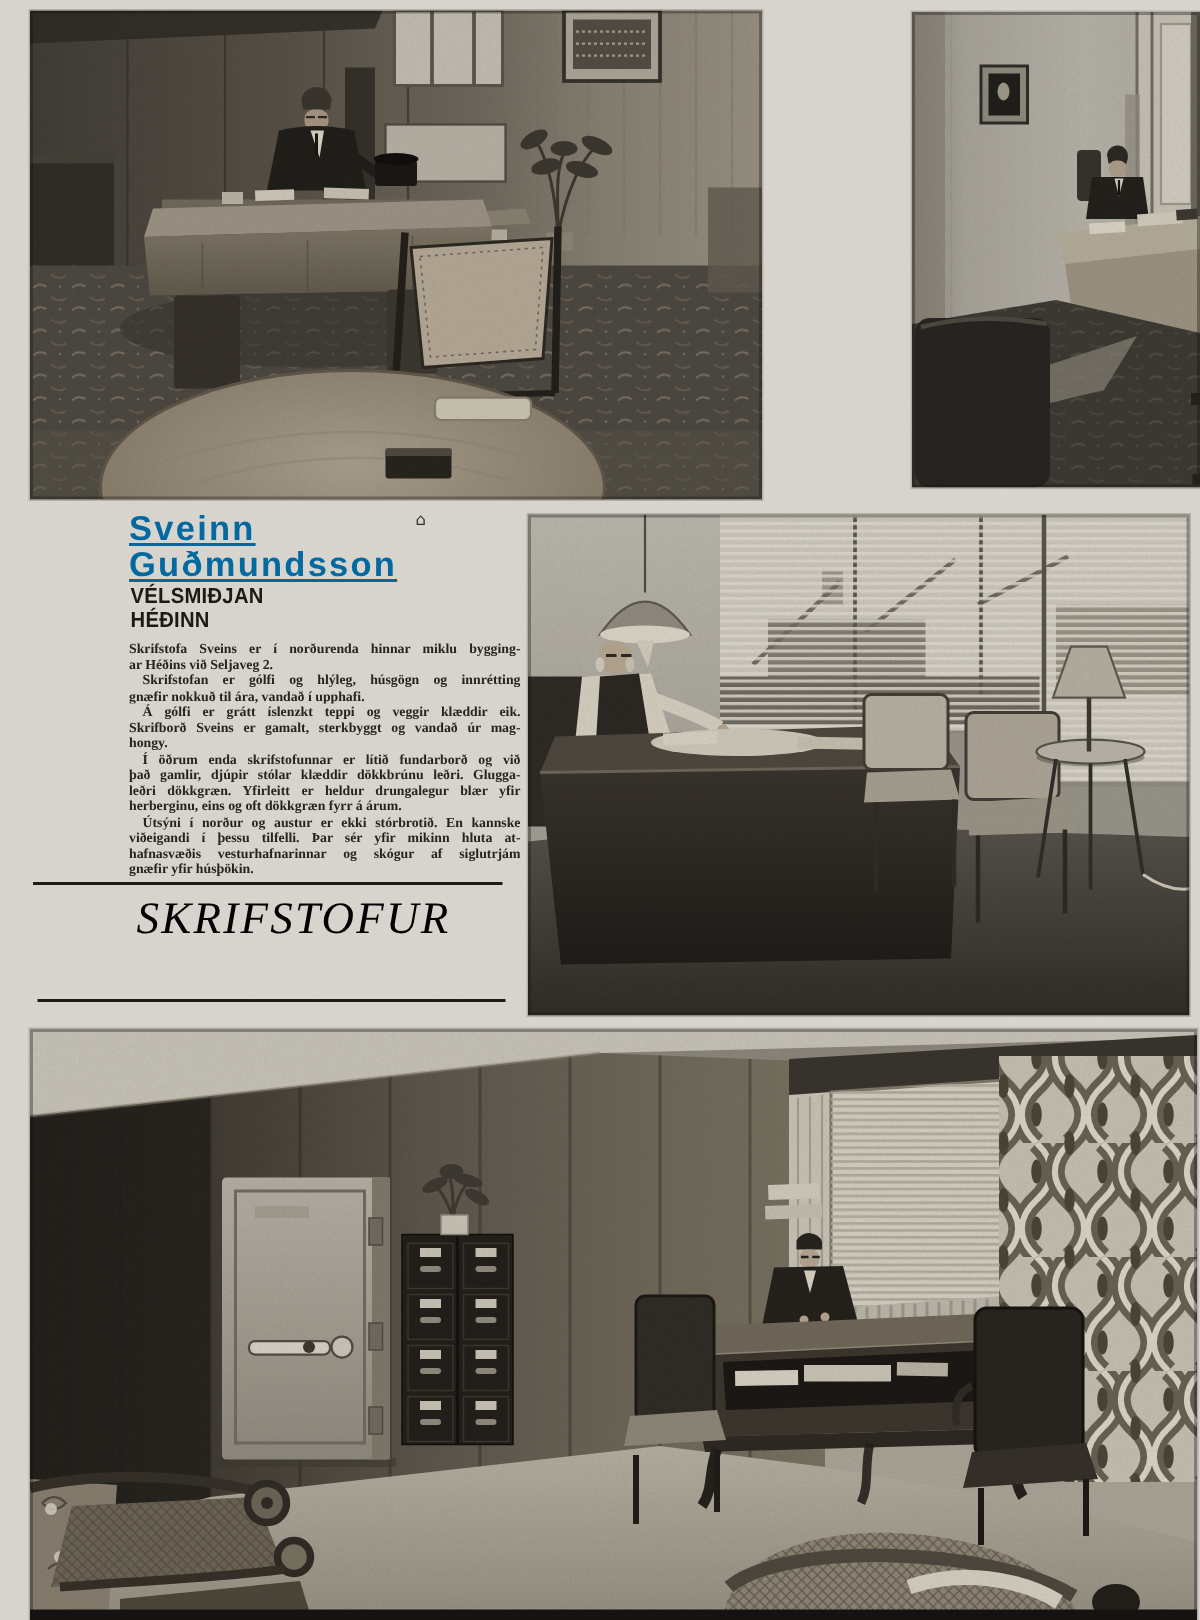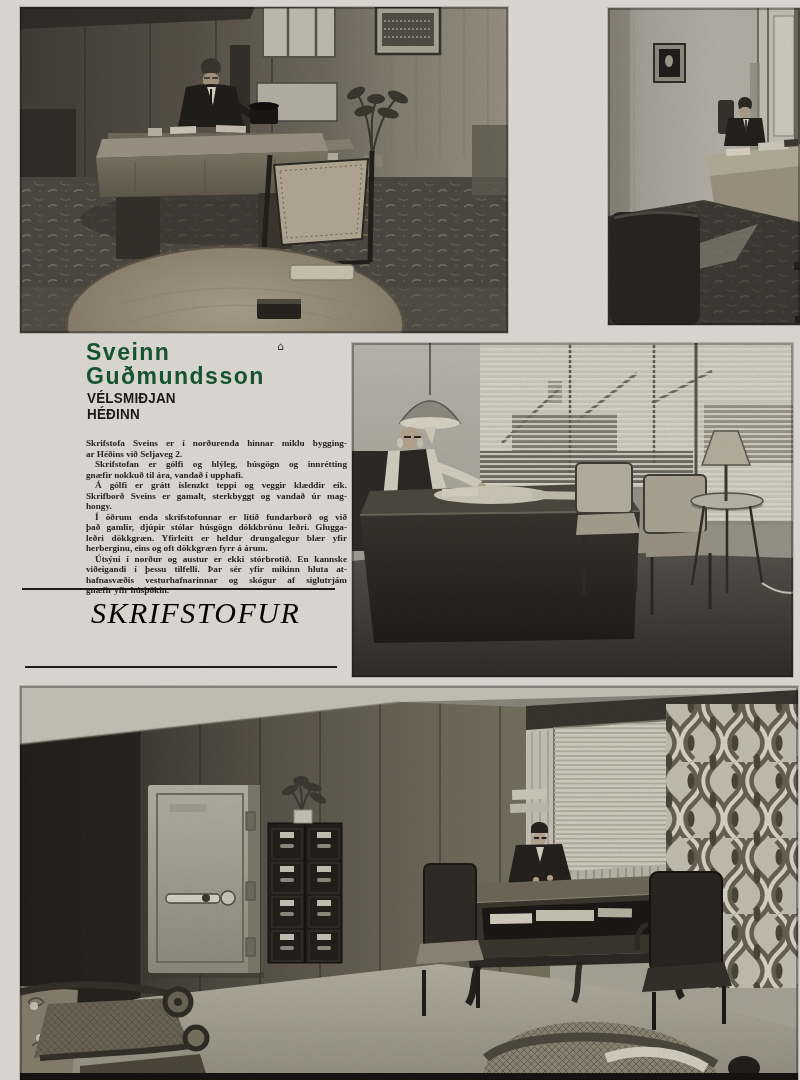--- a/index.html
+++ b/index.html
@@ -6,34 +6,34 @@
   html,body { width:800px; height:1080px; }
   body { font-family:"Liberation Sans", sans-serif; background:#cfccc6; }
   .page { position:relative; width:800px; height:1080px; background:#d8d5cf; overflow:hidden; }
 
   .photo { position:absolute; overflow:hidden; outline:1px solid rgba(70,64,54,.25); background:#8a857b; }
   .photo svg { display:block; width:100%; height:100%; }
 
   .byline-name {
     position:absolute; left:86px; top:341px;
     font:800 23px/23.5px "Liberation Sans", sans-serif;
-    letter-spacing:1.5px; color:#14532d;
+    letter-spacing:1.5px; color:#0369a1;text-decoration:underline;
   }
   .pointer-mark {
     position:absolute; left:277px; top:340px;
     font:11px "DejaVu Sans", sans-serif; color:#35332c;
   }
   .byline-company {
     position:absolute; left:87px; top:391px;
     font:700 14.5px/15.5px "Liberation Sans", sans-serif;
     letter-spacing:.2px; color:#1b1914;
     transform:scaleX(.93); transform-origin:left top;
   }
   .article-body {
-    position:absolute; left:86px; top:438px; width:261px;
+    position:absolute; left:86px; top:427px; width:261px;
   }
   .bl {
     font:700 9.2px/10.5px "Liberation Serif", serif;
     color:#26231d; white-space:nowrap; overflow:hidden;
   }
   .bl.j { text-align:justify; text-align-last:justify; }
   .bl.ind { text-indent:9px; }
 
   .rule { position:absolute; height:2px; background:#1d1b16; }
   .rule-top { left:22px; top:588px; width:313px; }
@@ -351,21 +351,21 @@
   </div>
   <div class="article-body">
       <div class="bl j">Skrifstofa Sveins er í norðurenda hinnar miklu bygging-</div>
       <div class="bl">ar Héðins við Seljaveg 2.</div>
       <div class="bl j ind">Skrifstofan er gólfi og hlýleg, húsgögn og innrétting</div>
       <div class="bl">gnæfir nokkuð til ára, vandað í upphafi.</div>
       <div class="bl j ind">Á gólfi er grátt íslenzkt teppi og veggir klæddir eik.</div>
       <div class="bl j">Skrifborð Sveins er gamalt, sterkbyggt og vandað úr mag-</div>
       <div class="bl">hongy.</div>
       <div class="bl j ind">Í öðrum enda skrifstofunnar er lítið fundarborð og við</div>
-      <div class="bl j">það gamlir, djúpir stólar húsgögn dökkbrúnu leðri. Glugga-</div>
+      <div class="bl j">það gamlir, djúpir stólar klæddir dökkbrúnu leðri. Glugga-</div>
       <div class="bl j">leðri dökkgræn. Yfirleitt er heldur drungalegur blær yfir</div>
       <div class="bl">herberginu, eins og oft dökkgræn fyrr á árum.</div>
       <div class="bl j ind">Útsýni í norður og austur er ekki stórbrotið. En kannske</div>
       <div class="bl j">viðeigandi í þessu tilfelli. Þar sér yfir mikinn hluta at-</div>
       <div class="bl j">hafnasvæðis vesturhafnarinnar og skógur af siglutrjám</div>
       <div class="bl">gnæfir yfir húsþökin.</div>
     </div>
 
   <div class="rule rule-top"></div>
   <div class="section-title">

